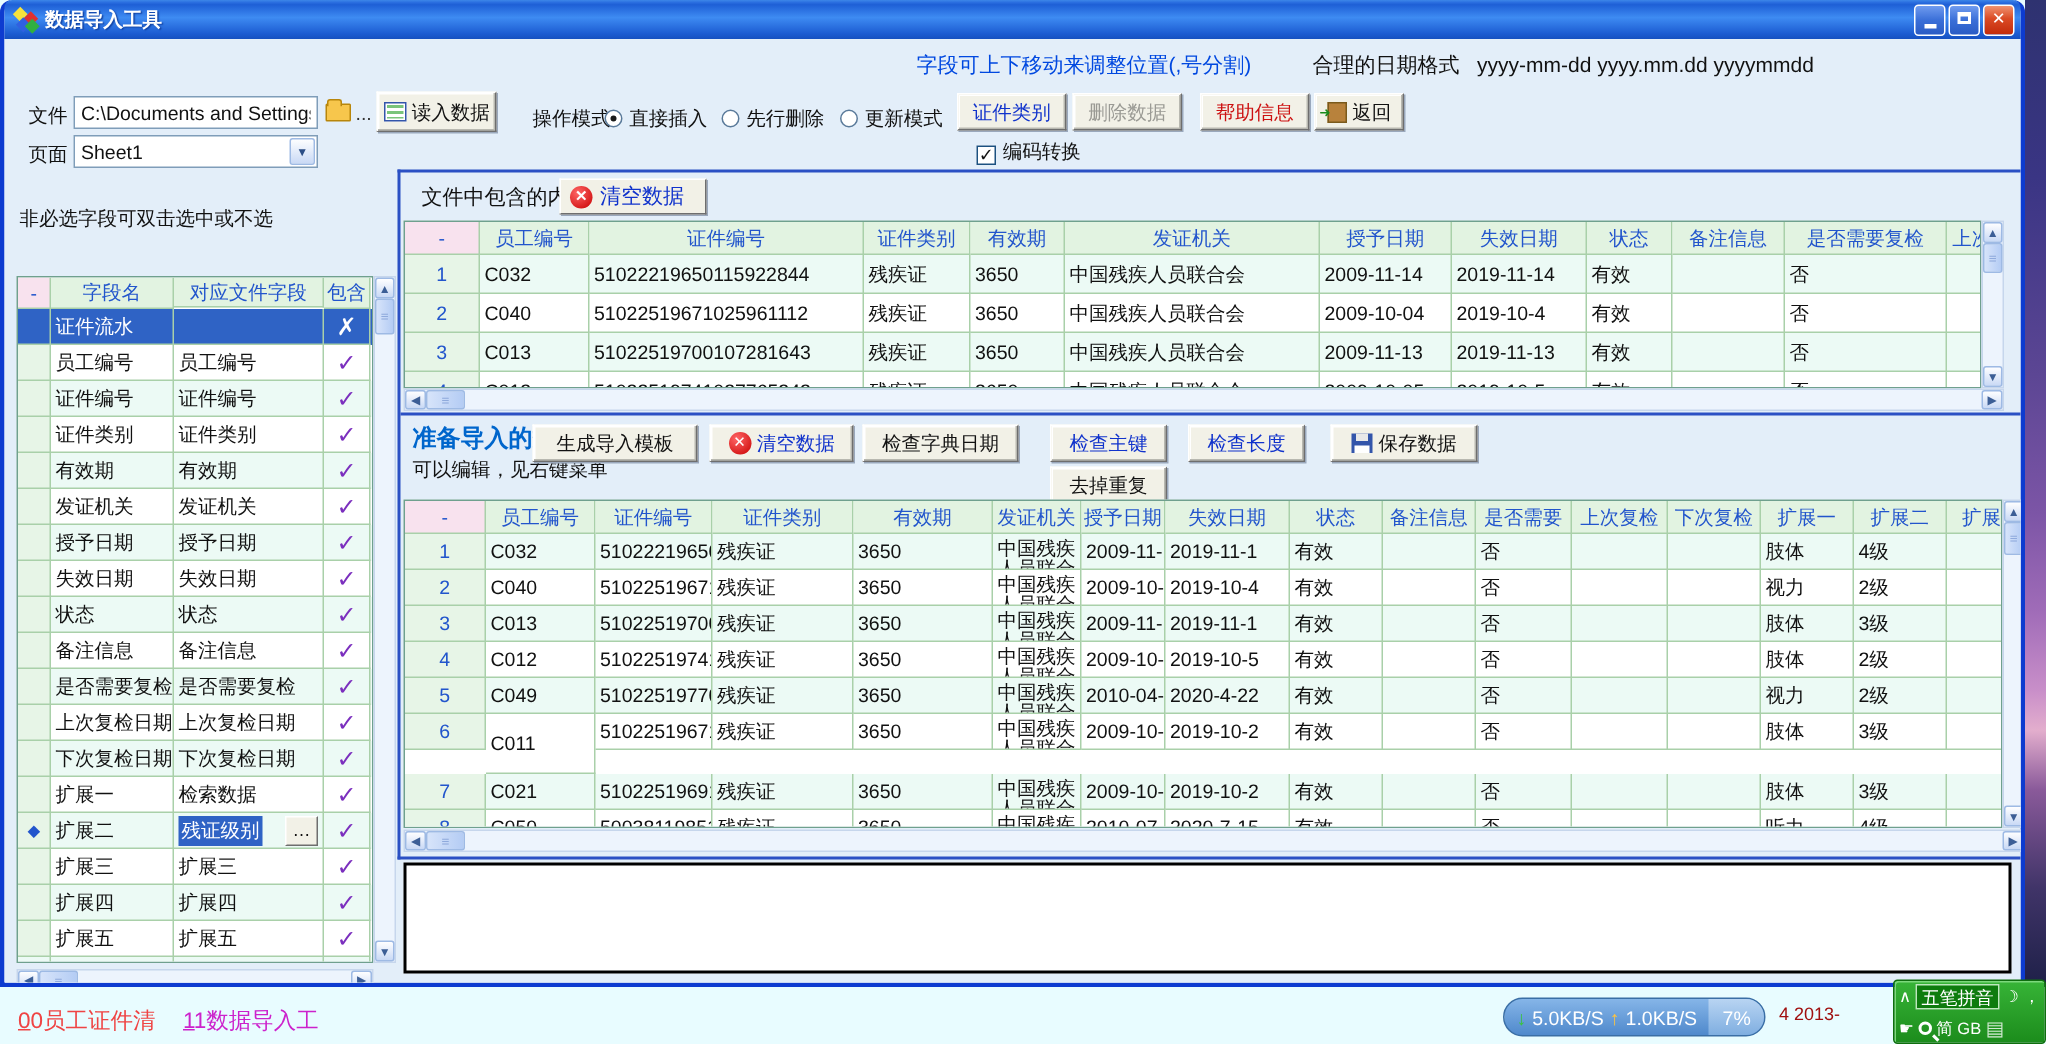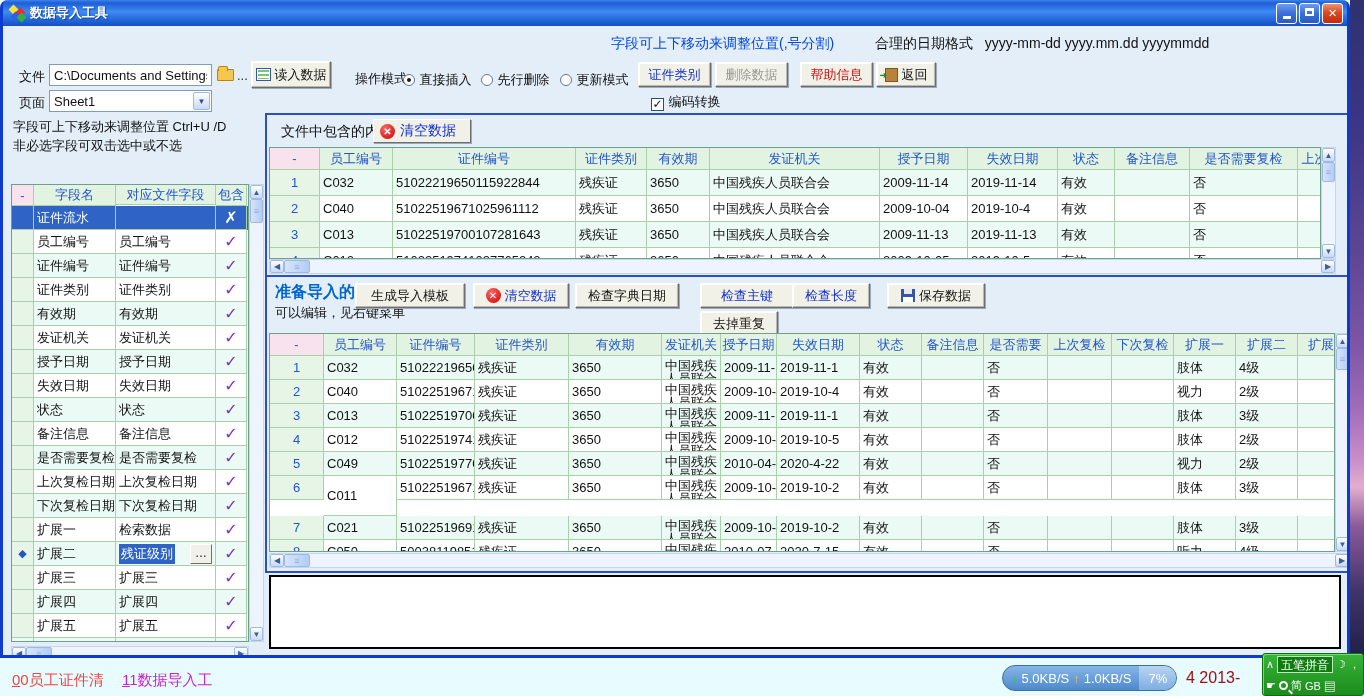--- a/index.html
+++ b/index.html
@@ -117,21 +117,21 @@
   
   .bottombar { position:absolute; left:0; top:658px; width:1364px; height:38px; background:#E8FCFF; }
   .mditab { font-size:15px; position:absolute; top:13px; white-space:nowrap; }
   .mditab u { text-decoration:underline; }
   .netwidget { position:absolute; display:flex; align-items:center; height:26px; border-radius:13px;
     background:linear-gradient(180deg,#85B5E8,#4F89CC); border:1px solid #3A6EA5; color:#fff; font-size:13px; overflow:hidden; }
   .netwidget .seg { display:flex; align-items:center; gap:4px; padding:0 8px; }
   .netwidget .pct { background:linear-gradient(180deg,#B8D4F2,#7FAEE0); height:100%; display:flex; align-items:center; padding:0 9px; color:#fff; }
   .arrow-down { color:#39C43F; font-weight:bold; }
   .arrow-up { color:#FFC43F; font-weight:bold; }
-  .sysdate { position:absolute; color:#A01010; font-size:16px; white-space:nowrap; }
+  .sysdate { position:absolute; color:#A01010; font-size:12px; white-space:nowrap; }
 
   .ime { position:absolute; width:102px; height:43px; background:linear-gradient(180deg,#37B437,#1C8C1C);
     border:1px solid #0E6E0E; border-radius:3px; box-shadow:inset 1px 1px 0 #7CD87C; color:#fff; font-size:11px; }
   .ime-row { display:flex; align-items:center; height:21px; padding:0 3px; gap:3px; }
   .ime-name { background:#0E7C0E; border:1px solid #BDE8BD; padding:0 3px; height:17px; line-height:16px; font-size:12px; white-space:nowrap; }
   .mag { width:9px; height:9px; border:2px solid #fff; border-radius:50%; position:relative; flex:none; }
   .mag:after { content:""; position:absolute; width:5px; height:2px; background:#fff; transform:rotate(45deg); left:7px; top:8px; }
   .kbd { color:#CFE8CF; font-size:13px; }
 </style>
 </head>
@@ -205,21 +205,20 @@
     <span class="abs" style="left:648px;top:66px;">
       <span class="chk">✓</span>
       <span class="lbl">编码转换</span>
     </span>
 
     <div class="abs divline" style="left:262px;top:87px;width:1083px;height:2px;"></div>
     <div class="abs divline" style="left:262px;top:87px;width:2px;height:460px;"></div>
     <div class="abs divline" style="left:264px;top:249px;width:1081px;height:2px;"></div>
     <div class="abs divline" style="left:262px;top:545px;width:1083px;height:2px;"></div>
 
-    <span class="abs lbl" style="left:10px;top:92px;">字段可上下移动来调整位置 Ctrl+U /D</span>
     <span class="abs lbl" style="left:10px;top:111px;">非必选字段可双击选中或不选</span>
 
     <div class="grid" style="left:8px;top:158px;width:238px;height:458px;">
         <div class="grow">
           <div class="gc corner" style="width:22px;height:21px">-</div>
           <div class="gc head" style="width:82px;height:21px">字段名</div>
           <div class="gc head" style="width:100px;height:20px">对应文件字段</div>
           <div class="gc head" style="width:31px;height:21px">包含</div>
         </div>
         <div class="grow msel">
@@ -444,21 +443,21 @@
     </div>
 
     <span class="abs sec-title" style="left:272px;top:256px;">准备导入的数据</span>
     <span class="abs sec-sub" style="left:272px;top:278px;">可以编辑，见右键菜单</span>
     <button class="abs btn" style="left:352px;top:257px;width:110px;height:25px;">生成导入模板</button>
     <button class="abs btn blue" style="left:470px;top:257px;width:96px;height:25px;">
       <span class="icon-clear">✕</span>
       <span>清空数据</span>
     </button>
     <button class="abs btn" style="left:572px;top:257px;width:104px;height:25px;">检查字典日期</button>
-    <button class="abs btn blue" style="left:697px;top:257px;width:94px;height:25px;">检查主键</button>
+    <button class="abs btn blue" style="left:697px;top:257px;width:78px;height:25px;">检查主键</button>
     <button class="abs btn blue" style="left:789px;top:257px;width:78px;height:25px;">检查长度</button>
     <button class="abs btn" style="left:884px;top:257px;width:98px;height:25px;">
       <span class="icon-save"></span>
       <span>保存数据</span>
     </button>
     <button class="abs btn" style="left:697px;top:285px;width:78px;height:25px;">去掉重复</button>
 
     <div class="grid" style="left:266px;top:307px;width:1066px;height:219px;">
         <div class="grow">
           <div class="gc corner" style="width:54px;height:22px">-</div>

